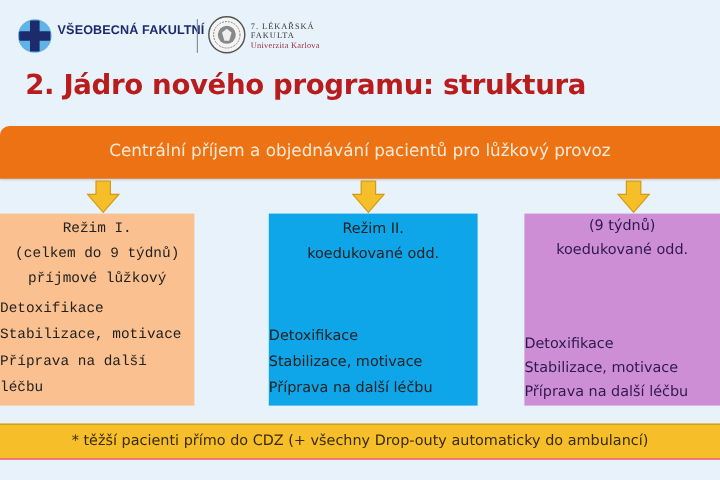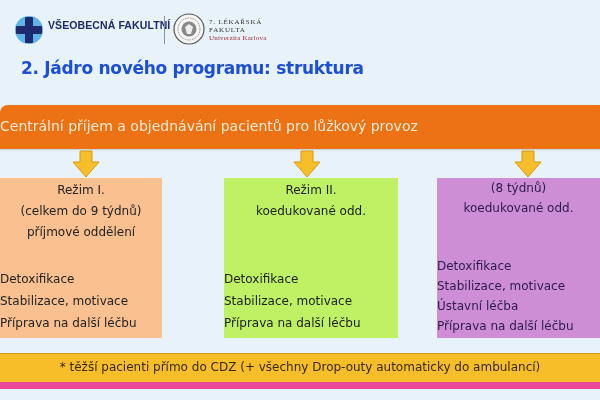--- a/index.html
+++ b/index.html
@@ -19,46 +19,46 @@
   .lf-seal { position:absolute; left:173px; top:13px; width:32px; height:32px; }
   .lf-text {
     position:absolute; left:209px; top:18px;
     font-family:"Liberation Serif", serif; font-size:7px; line-height:8px;
     color:#333; letter-spacing:0.8px;
   }
   .lf-text .uk { color:#9a2a3a; letter-spacing:0.2px;text-align:center; }
   .title {
     position:absolute; left:21px; top:58px;
     font-family:"DejaVu Sans", sans-serif; font-weight:bold;
-    font-size:17px; color:#1d4ed8; letter-spacing:-0.3px;
+    font-size:23px; color:#b91c1c; letter-spacing:-0.3px;
   }
   .banner {
     position:absolute; left:0; top:105px; width:600px; height:44px;
     background:#ec7214; border-radius:8px 0 0 0;
     box-shadow:0 1px 2px rgba(0,0,0,0.15);
   }
   .banner span {
-    position:absolute; left:0; right:0; top:13px; text-align:left;
+    position:absolute; left:0; right:0; top:13px; text-align:center;
     font-family:"DejaVu Sans", sans-serif; font-size:14px; color:#fde9d4;
   }
   .arrow { position:absolute; top:150px; width:28px; height:28px; }
   .regime {
     position:absolute; top:178px; color:#222;
     font-family:"DejaVu Sans", sans-serif; font-size:12px;
   }
-  .regime.r1 { left:0; width:162px; height:160px; background:#fbc08f; }
-  .regime.r2 { left:224px; width:174px; height:160px; background:#bef264; }
+  .regime.r1 { left:0; width:162px; height:160px; background:#fbc08f;font-family:Liberation Mono, monospace; }
+  .regime.r2 { left:224px; width:174px; height:160px; background:#0ea5e9; }
   .regime.r3 { left:437px; width:163px; height:160px; background:#cd8ed6; color:#2e1a4a; }
   .regime .head { text-align:center; line-height:21px; padding-top:2px; }
   .regime .items { position:absolute; left:0; bottom:4px; line-height:22px; }
   .regime.r3 .head { padding-top:0; line-height:20px; }
   .regime.r3 .items { line-height:20px; bottom:2px; }
   .note {
     position:absolute; left:0; top:353px; width:600px; height:28px;
-    background:#f6be28; border-top:1px solid #c89a20; border-bottom:7px solid #ec4899;
+    background:#f6be28; border-top:1px solid #c89a20; border-bottom:1px solid #ec4899;
   }
   .note span {
     position:absolute; left:0; right:0; top:6px; text-align:center;
     font-family:"DejaVu Sans", sans-serif; font-size:12px; color:#3a2a10;
   }
 </style>
 </head>
 <body>
 
 <div class="header">
@@ -97,21 +97,21 @@
   <path d="M8 1 H20 V12 H27 L14 27 L1 12 H8 Z" fill="#f6be28" stroke="#d59a12" stroke-width="1"></path>
 </svg>
 <svg class="arrow" style="left:514px" viewBox="0 0 28 28">
   <path d="M8 1 H20 V12 H27 L14 27 L1 12 H8 Z" fill="#f6be28" stroke="#d59a12" stroke-width="1"></path>
 </svg>
 
 <div class="regime r1">
   <div class="head">
     <div>Režim I.</div>
     <div>(celkem do 9 týdnů)</div>
-    <div>příjmové oddělení</div>
+    <div>příjmové lůžkový</div>
   </div>
   <div class="items">
     <div>Detoxifikace</div>
     <div>Stabilizace, motivace</div>
     <div>Příprava na další léčbu</div>
   </div>
 </div>
 
 <div class="regime r2">
   <div class="head">
@@ -120,26 +120,25 @@
   </div>
   <div class="items">
     <div>Detoxifikace</div>
     <div>Stabilizace, motivace</div>
     <div>Příprava na další léčbu</div>
   </div>
 </div>
 
 <div class="regime r3">
   <div class="head">
-    <div>(8 týdnů)</div>
+    <div>(9 týdnů)</div>
     <div>koedukované odd.</div>
   </div>
   <div class="items">
     <div>Detoxifikace</div>
     <div>Stabilizace, motivace</div>
-    <div>Ústavní léčba</div>
     <div>Příprava na další léčbu</div>
   </div>
 </div>
 
 <div class="note">
   <span>*  těžší pacienti přímo do CDZ (+ všechny Drop-outy automaticky do ambulancí)</span>
 </div>
 
 </body></html>

